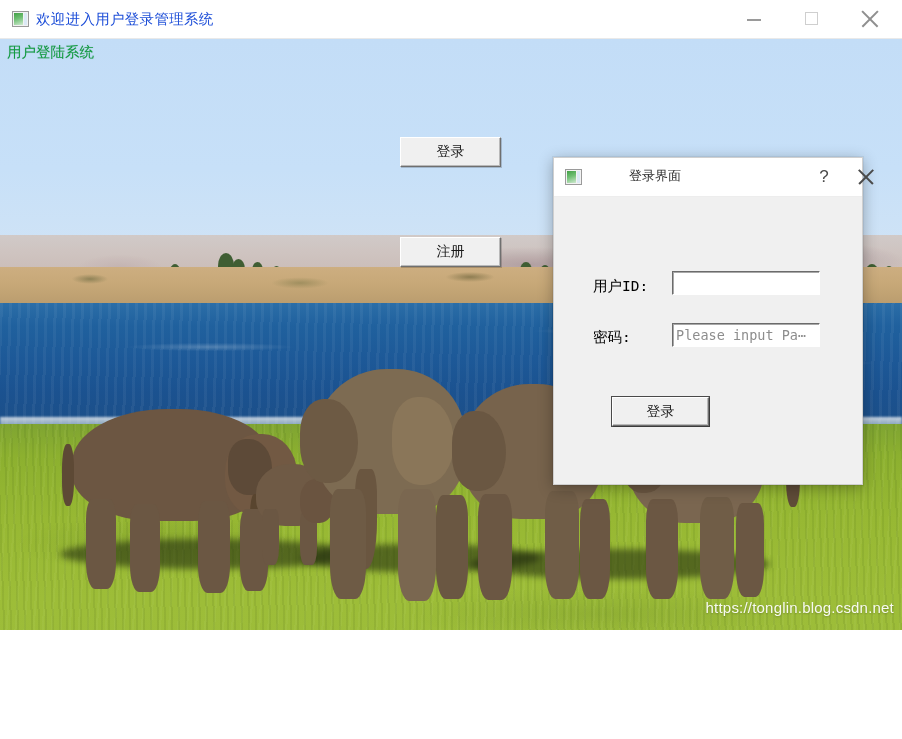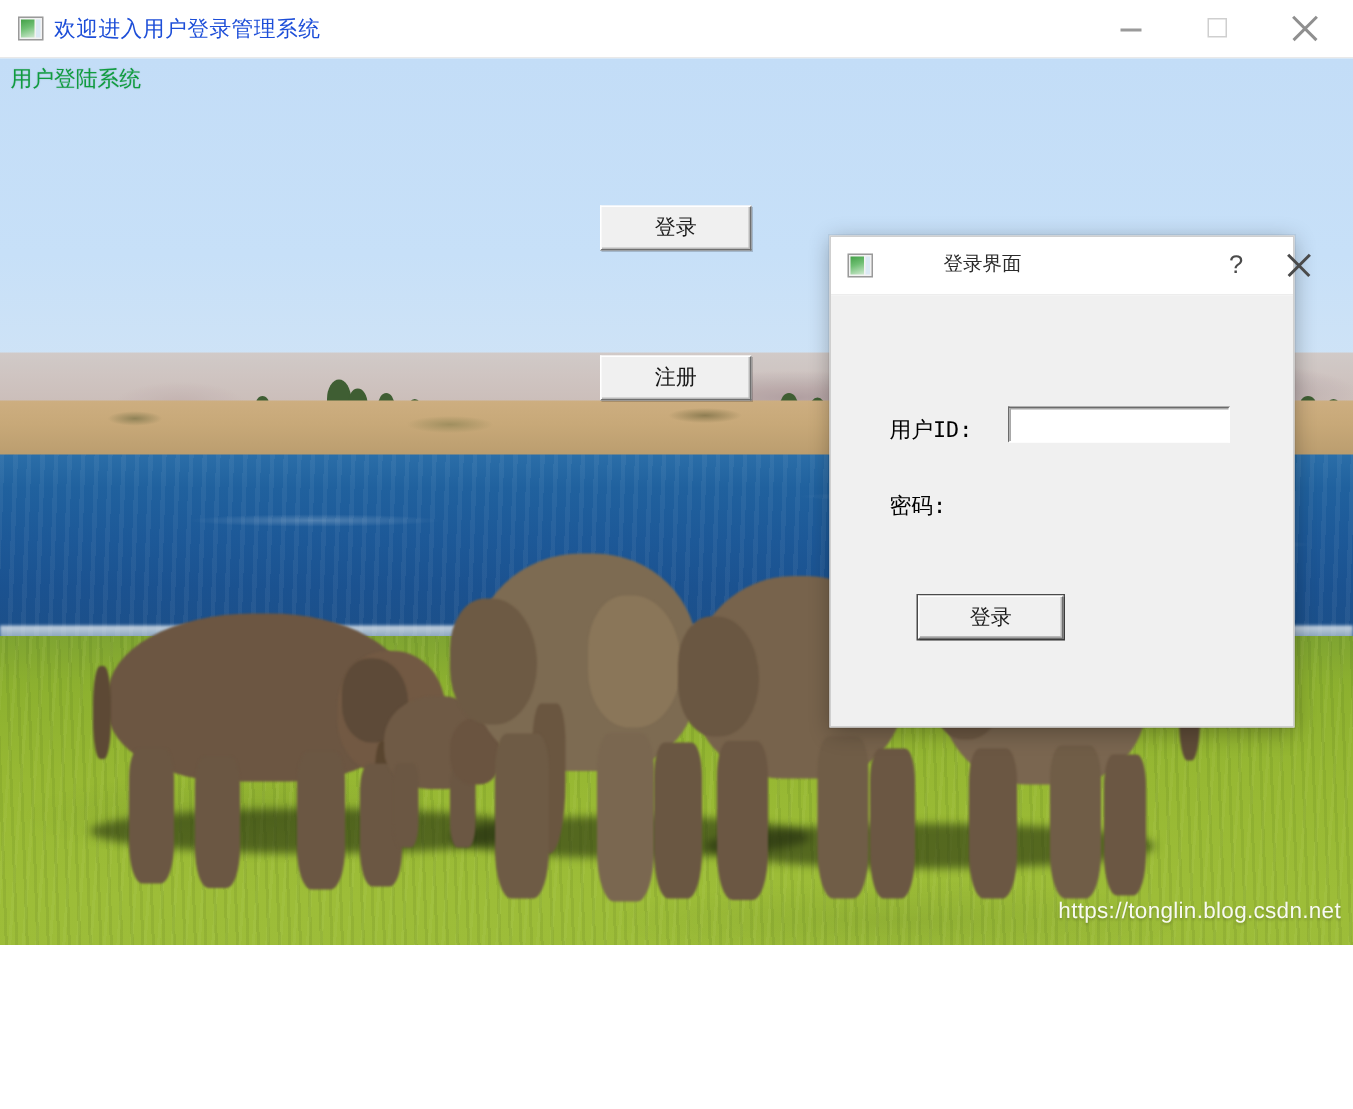--- a/index.html
+++ b/index.html
@@ -406,17 +406,18 @@
       <div class="dlg-close">
         <div class="a"></div>
         <div class="b"></div>
       </div>
     </div>
 
     <div class="frm-label lbl-userid">用户ID:</div>
     <input class="qinput in-userid" type="text" value="" style="">
 
     <div class="frm-label lbl-pwd">密码:</div>
+    <div class="qinput in-pwd">Please input Pa⋯</div>
 
     <div class="qbtn dlg-btn-login focus-ring">登录</div>
   </div>
 
 </div>
 
 </body></html>

